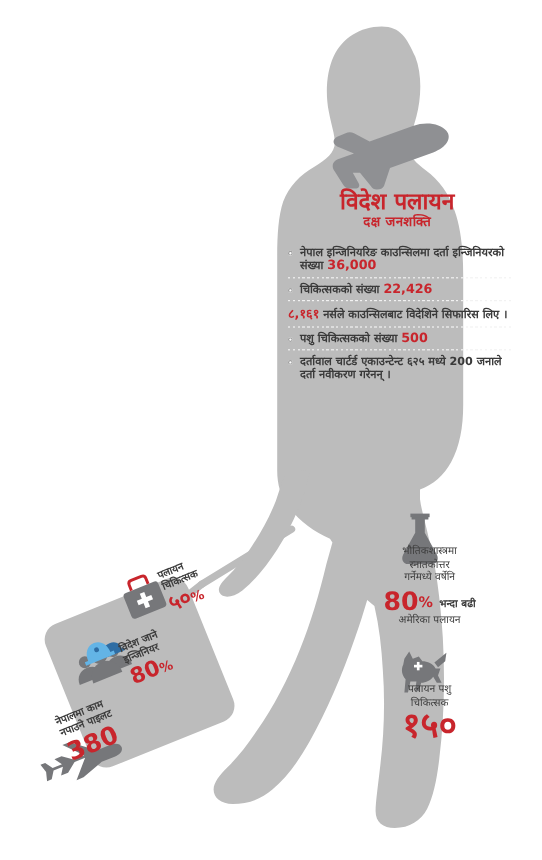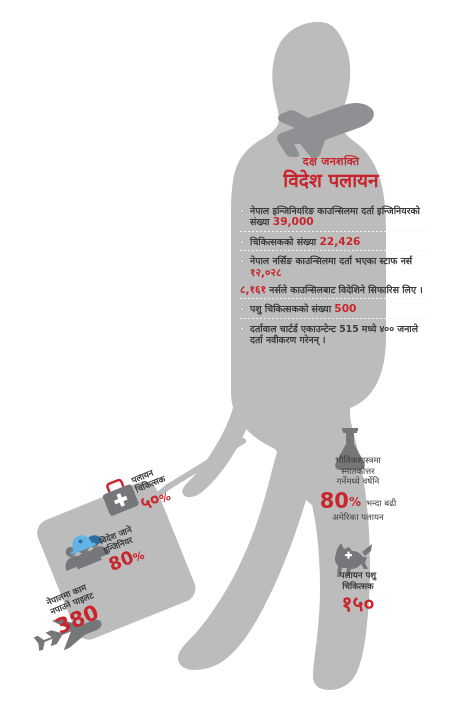--- a/index.html
+++ b/index.html
@@ -44,27 +44,27 @@
   }
 
   
   #flask-stat{position:absolute;left:303px;top:455px;width:110px;text-align:center;}
   #flask-stat .line{font-size:8.6px;line-height:10.6px;color:#3d3d3d;font-weight:normal;}
   #flask-stat .bignum{
     color:#c8252c;font-size:21px;font-weight:bold;line-height:22px;
     display:inline-block;vertical-align:-2px;
   }
   #flask-stat .pct{color:#c8252c;font-size:12px;font-weight:bold;}
-  #flask-stat .tailtxt{font-size:8.6px;color:#3d3d3d;font-weight:normal;}
+  #flask-stat .tailtxt{font-size:8.6px;color:#3d3d3d;font-weight:bold;}
   #flask-row{margin-top:3px;}
 
   
   #vet-stat{position:absolute;left:312px;top:570px;width:92px;text-align:center;}
-  #vet-stat .line{font-size:8.6px;line-height:10.6px;color:#3d3d3d;font-weight:bold;}
-  #vet-stat .bignum{color:#c8252c;font-size:21px;font-weight:bold;line-height:24px;margin-top:1px;}
+  #vet-stat .line{font-size:8.6px;line-height:10.6px;color:#3d3d3d;font-weight:normal;}
+  #vet-stat .bignum{color:#c8252c;font-size:29px;font-weight:bold;line-height:24px;margin-top:1px;}
 
   
   #doc-stat{position:absolute;left:130px;top:476px;width:86px;transform:rotate(-22deg);transform-origin:0 0;}
   #doc-stat .line{font-size:8.6px;line-height:10.4px;color:#3d3d3d;font-weight:bold;}
   #doc-stat .bignum{color:#c8252c;font-size:18px;font-weight:bold;line-height:19px;}
   #doc-stat .pct{color:#c8252c;font-size:11px;font-weight:bold;}
 
   #eng-stat{position:absolute;left:98px;top:537px;width:90px;transform:rotate(-22deg);transform-origin:0 0;}
   #eng-stat .line{font-size:8.6px;line-height:10.4px;color:#3d3d3d;font-weight:bold;}
   #eng-stat .bignum{color:#c8252c;font-size:18px;font-weight:bold;line-height:19px;}
@@ -222,57 +222,53 @@
         L24,613 L16,619 L10,619 L14,613
         L6,613 L2,619 L-2,619 L0,612 L-2,605 L2,605 L6,611 L14,611
         L10,605 L16,605 L24,611 L33,611 L20,597 L26,597 L44,611 L55,611
         C60,611 63,613 63,616 C63,619 60,621 55,621 L44,621 L26,627 Z" transform="translate(32,-3) scale(1.05)"></path>
     </g>
   </svg>
 
   <div class="txtlayer">
 
     <div id="title-block">
+      <div id="title-main">विदेश पलायन</div>
       <div id="title-kicker">दक्ष जनशक्ति</div>
-      <div id="title-main">विदेश पलायन</div>
     </div>
 
     <div id="bullet-list">
 
       <div class="bullet-row">
         <span class="dot"></span>
-        <div class="bullet-text"><span>नेपाल इन्जिनियरिङ काउन्सिलमा दर्ता इन्जिनियरको संख्या </span><span class="num">39,000</span></div>
+        <div class="bullet-text"><span>नेपाल इन्जिनियरिङ काउन्सिलमा दर्ता इन्जिनियरको संख्या </span><span class="num">36,000</span></div>
       </div>
       <div class="sep"></div>
 
       <div class="bullet-row">
         <span class="dot"></span>
         <div class="bullet-text"><span>चिकित्सकको संख्या </span><span class="num">22,426</span></div>
       </div>
       <div class="sep"></div>
 
-      <div class="bullet-row">
-        <span class="dot"></span>
-        <div class="bullet-text"><span>नेपाल नर्सिङ काउन्सिलमा दर्ता भएका स्टाफ नर्स </span><span class="num">१२,०२८</span></div>
-      </div>
 
       <div class="bullet-row noindent" style="margin-top:6px;">
         <div class="bullet-text"><span class="num">८,१६१</span><span> नर्सले काउन्सिलबाट विदेशिने सिफारिस लिए ।</span></div>
       </div>
       <div class="sep"></div>
 
       <div class="bullet-row">
         <span class="dot"></span>
         <div class="bullet-text"><span>पशु चिकित्सकको संख्या </span><span class="num">500</span></div>
       </div>
       <div class="sep"></div>
 
       <div class="bullet-row">
         <span class="dot"></span>
-        <div class="bullet-text">दर्तावाल चार्टर्ड एकाउन्टेन्ट 515 मध्ये ४०० जनाले दर्ता नवीकरण गरेनन् ।</div>
+        <div class="bullet-text">दर्तावाल चार्टर्ड एकाउन्टेन्ट ६२५ मध्ये 200 जनाले दर्ता नवीकरण गरेनन् ।</div>
       </div>
     </div>
 
     <div id="flask-stat">
       <div class="line">भौतिकशास्त्रमा</div>
       <div class="line">स्नातकोत्तर</div>
       <div class="line">गर्नेमध्ये वर्षेनि</div>
       <div id="flask-row">
         <span class="bignum">80</span><span class="pct">%</span>
         <span class="tailtxt">भन्दा बढी</span>

